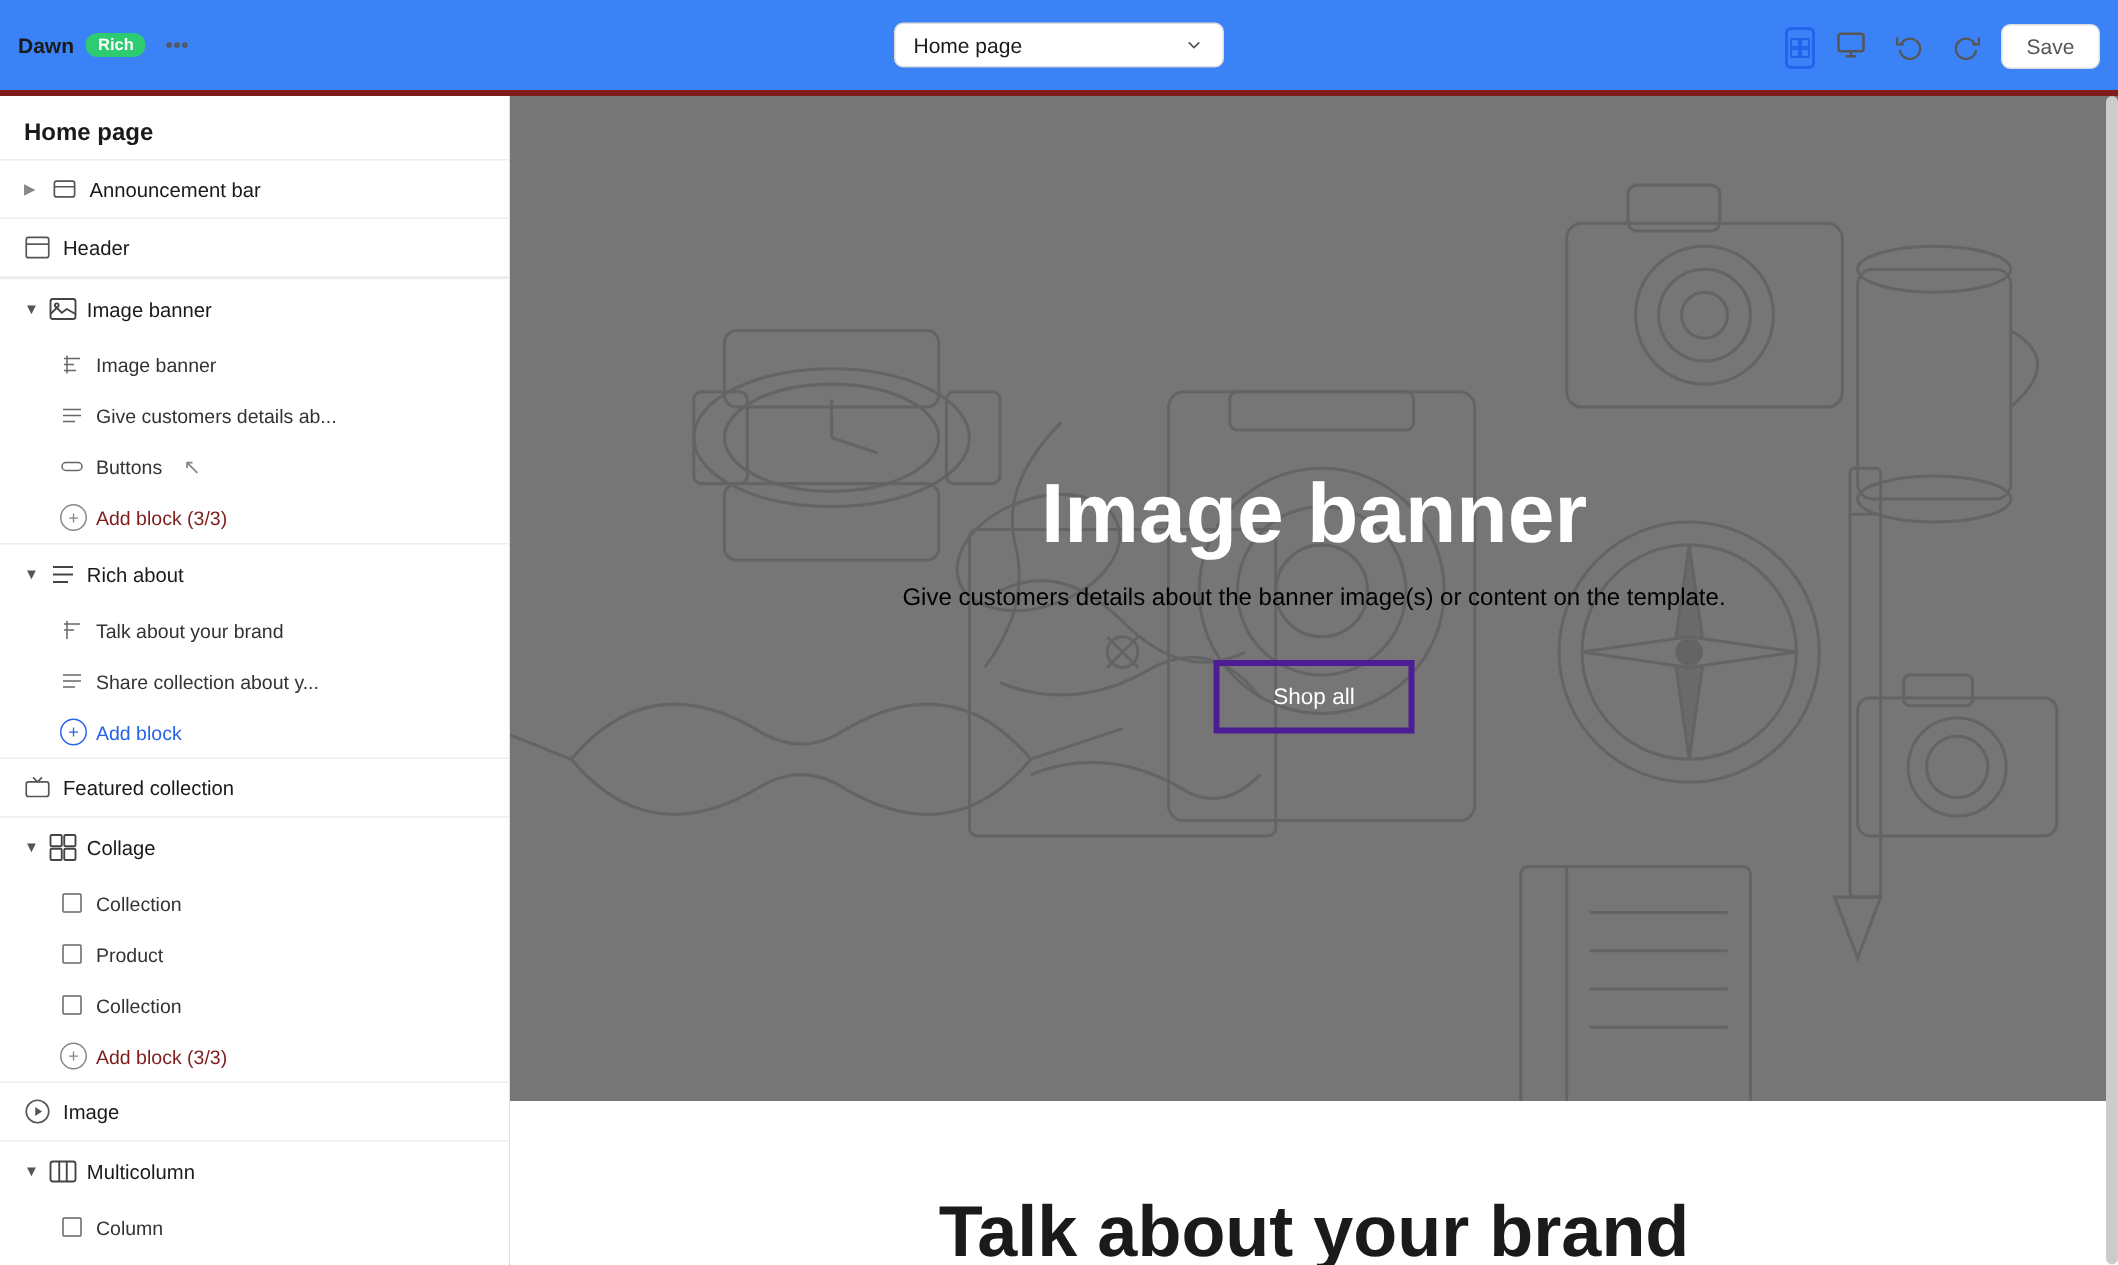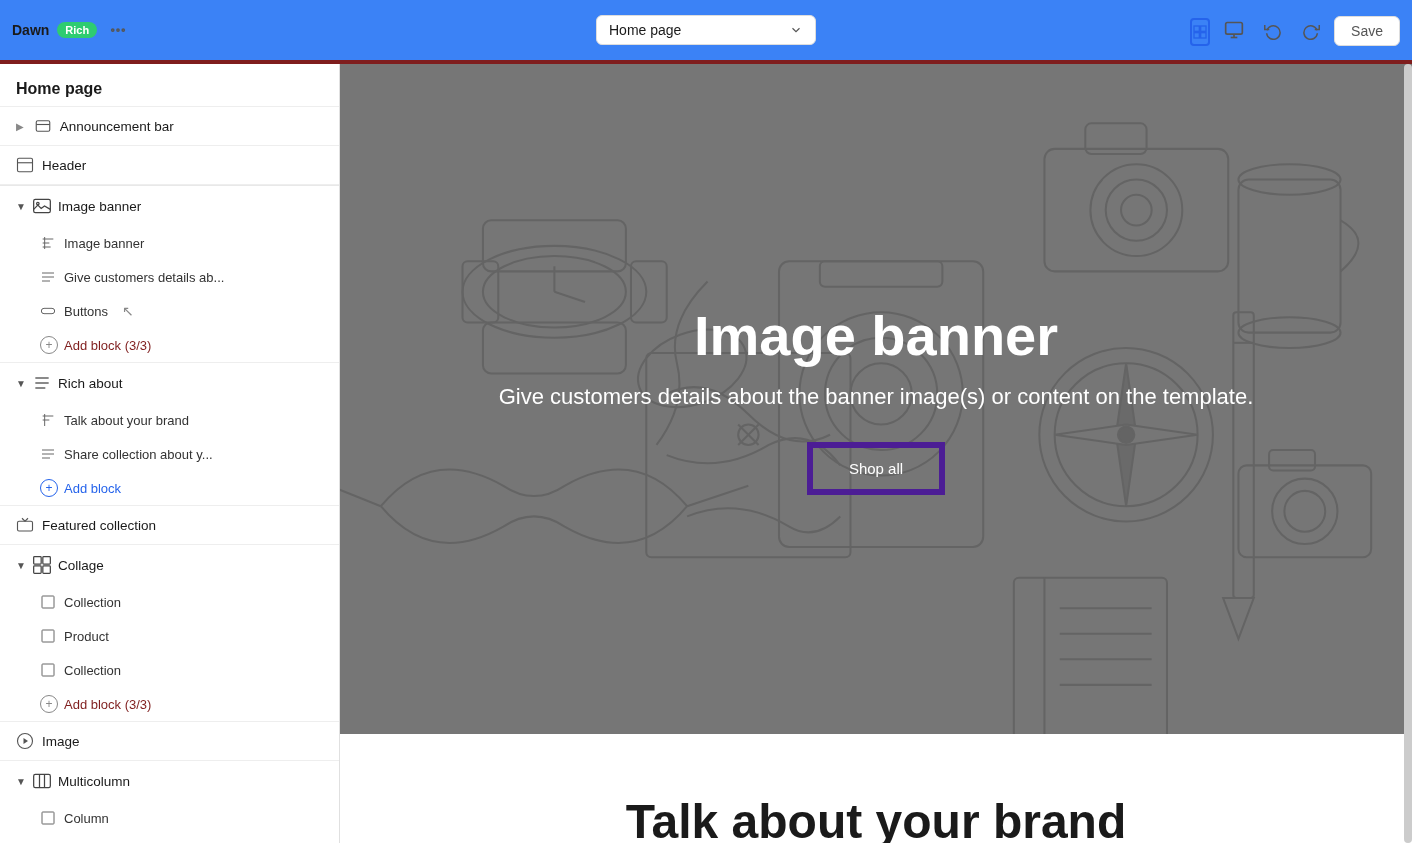--- a/index.html
+++ b/index.html
@@ -65,24 +65,24 @@
     .banner-overlay {
       position: absolute; inset: 0;
       background: rgba(100,100,100,0.5);
     }
     .banner-content {
       position: relative; z-index: 2;
       text-align: center;
       color: #fff;
     }
     .banner-title { font-size: 56px; font-weight: 600; margin-bottom: 16px; }
-    .banner-subtitle { font-size: 22px; margin-bottom: 32px; color: #ffffff; }
+    .banner-subtitle { font-size: 16px; margin-bottom: 32px; color: #000000; }
     .shop-all-btn {
       display: inline-block;
-      border: 6px solid #4c1d95;
+      border: 4px solid #4c1d95;
       background: transparent;
       color: #fff;
       padding: 12px 36px;
       font-size: 15px;
       cursor: pointer;
     }
 
     
     .brand-section {
       background: #fff;

